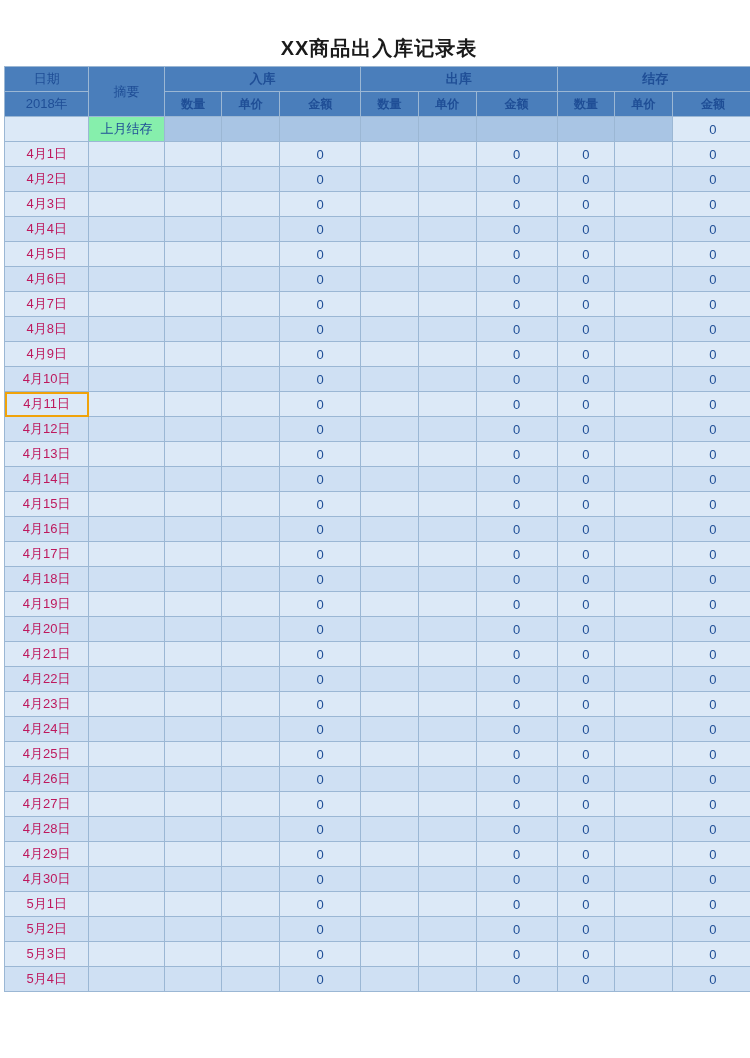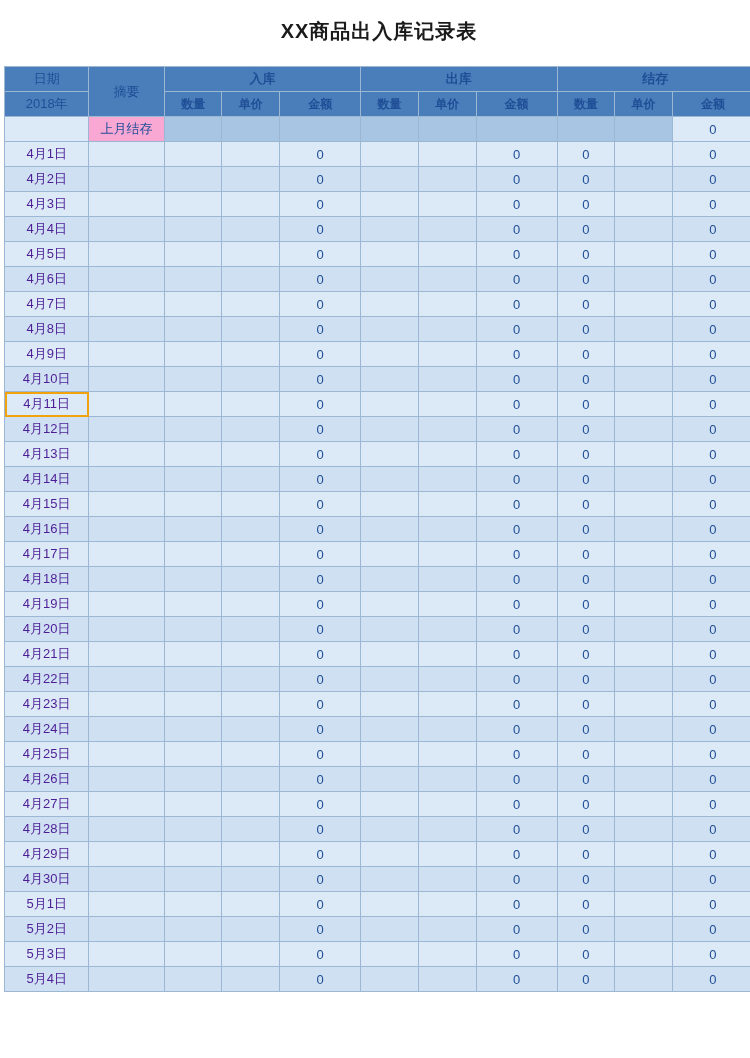--- a/index.html
+++ b/index.html
@@ -16,21 +16,21 @@
   .sheet {
     width: 750px;
     height: 1058px;
     position: relative;
     background: #ffffff;
     box-sizing: border-box;
   }
   .title-bar {
     height: 62px;
     display: flex;
-    align-items: center;
+    align-items: flex-end;
     justify-content: center;
     background: #ffffff;
     padding-left: 8px;
   }
   .title-text {
     font-size: 20px;
     font-weight: bold;
     color: #1a1a1a;
     letter-spacing: 1px;
   }
@@ -72,37 +72,37 @@
     font-size: 12px;
   }
   
   tbody td {
     background: #dce9f7;
   }
   tbody tr.alt td {
     background: #cfe0f3;
   }
   tbody td.date-col {
-    color: #4c1d95;
+    color: #be185d;
     font-size: 13px;
     background: #dce9f7;
   }
   tbody tr.alt td.date-col {
     background: #cfe0f3;
   }
   tbody td.num {
     color: #1f4e96;
   }
   
   tr.carry td {
     background: #dce9f7;
     color: #1f4e96;
   }
   tr.carry td.carry-label {
-    background: #f9a8d4;
+    background: #86efac;
     color: #1f4e96;
   }
   tr.carry td.carry-dark {
     background: #a9c5e4;
   }
   .col-date { width: 76px; }
   .col-desc { width: 68px; }
   .col-qty  { width: 52px; }
   .col-price{ width: 52px; }
   .col-amt  { width: 73px; }

